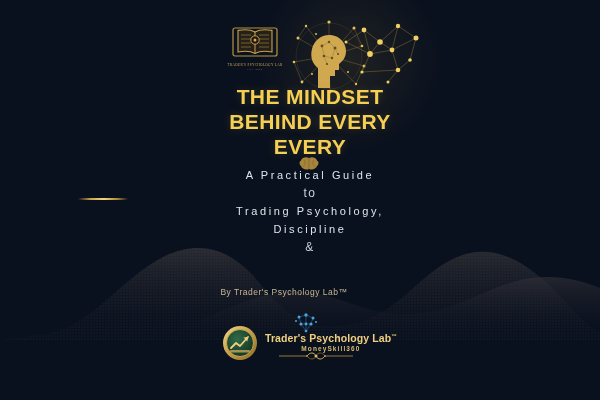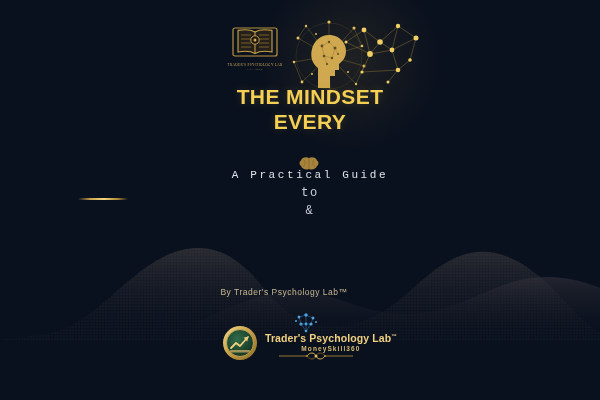--- a/index.html
+++ b/index.html
@@ -133,21 +133,20 @@
     top: 166px;
     width: 240px;
     text-align: center;
   }
   .subtitle-line {
     font-size: 11px;
     line-height: 18px;
     letter-spacing: 2.6px;
     color: #dfe3ea;
     white-space: nowrap;
-    font-family: Liberation Mono, monospace;
   }
   .subtitle-line.small {
     font-size: 12px;
     letter-spacing: 1.6px;
     color: #ccd2dc;
   }
 
   
   .byline {
     position: absolute;
@@ -355,36 +354,39 @@
       <circle cx="58" cy="58" r="2.3"></circle>
         <circle cx="70" cy="48" r="1.8"></circle>
       <circle cx="22" cy="60" r="1.6"></circle>
         <circle cx="6" cy="30" r="1.5"></circle>
       <circle cx="48" cy="70" r="1.5"></circle>
     </g>
   </svg>
 
   <div class="title-block">
     <div class="title-line">THE MINDSET</div>
+    <div class="title-line">BEHIND EVERY</div>
     <div class="title-line">EVERY</div>
   </div>
 
   <svg class="brain-glyph" viewBox="0 0 22 16">
     <path d="M11,2 C8,0.5 4,1.5 3,4.5 C1,5.5 1,8.5 3,10 C4,13 8,14.5 11,13
              C14,14.5 18,13 19,10 C21,8.5 21,5.5 19,4.5 C18,1.5 14,0.5 11,2 Z" fill="#b8913f" opacity="0.9"></path>
     <g stroke="#6e5620" stroke-width="0.5" fill="none" opacity="0.9">
       <path d="M11,2 L11,13"></path>
         <path d="M6,4 C8,6 7,9 5,11"></path>
       <path d="M16,4 C14,6 15,9 17,11"></path>
     </g>
   </svg>
 
   <div class="subtitle-block">
     <div class="subtitle-line">A Practical Guide</div>
     <div class="subtitle-line small">to</div>
+    <div class="subtitle-line">Trading Psychology,</div>
+    <div class="subtitle-line">Discipline</div>
     <div class="subtitle-line small">&amp;</div>
   </div>
 
   <div class="byline">By Trader's Psychology Lab™</div>
 
   <svg class="blue-brain" viewBox="0 0 34 24">
     <g stroke="#2f6ea8" stroke-width="0.6" opacity="0.9">
       <line x1="10" y1="6" x2="17" y2="4"></line>
         <line x1="17" y1="4" x2="24" y2="7"></line>
       <line x1="10" y1="6" x2="12" y2="13"></line>

